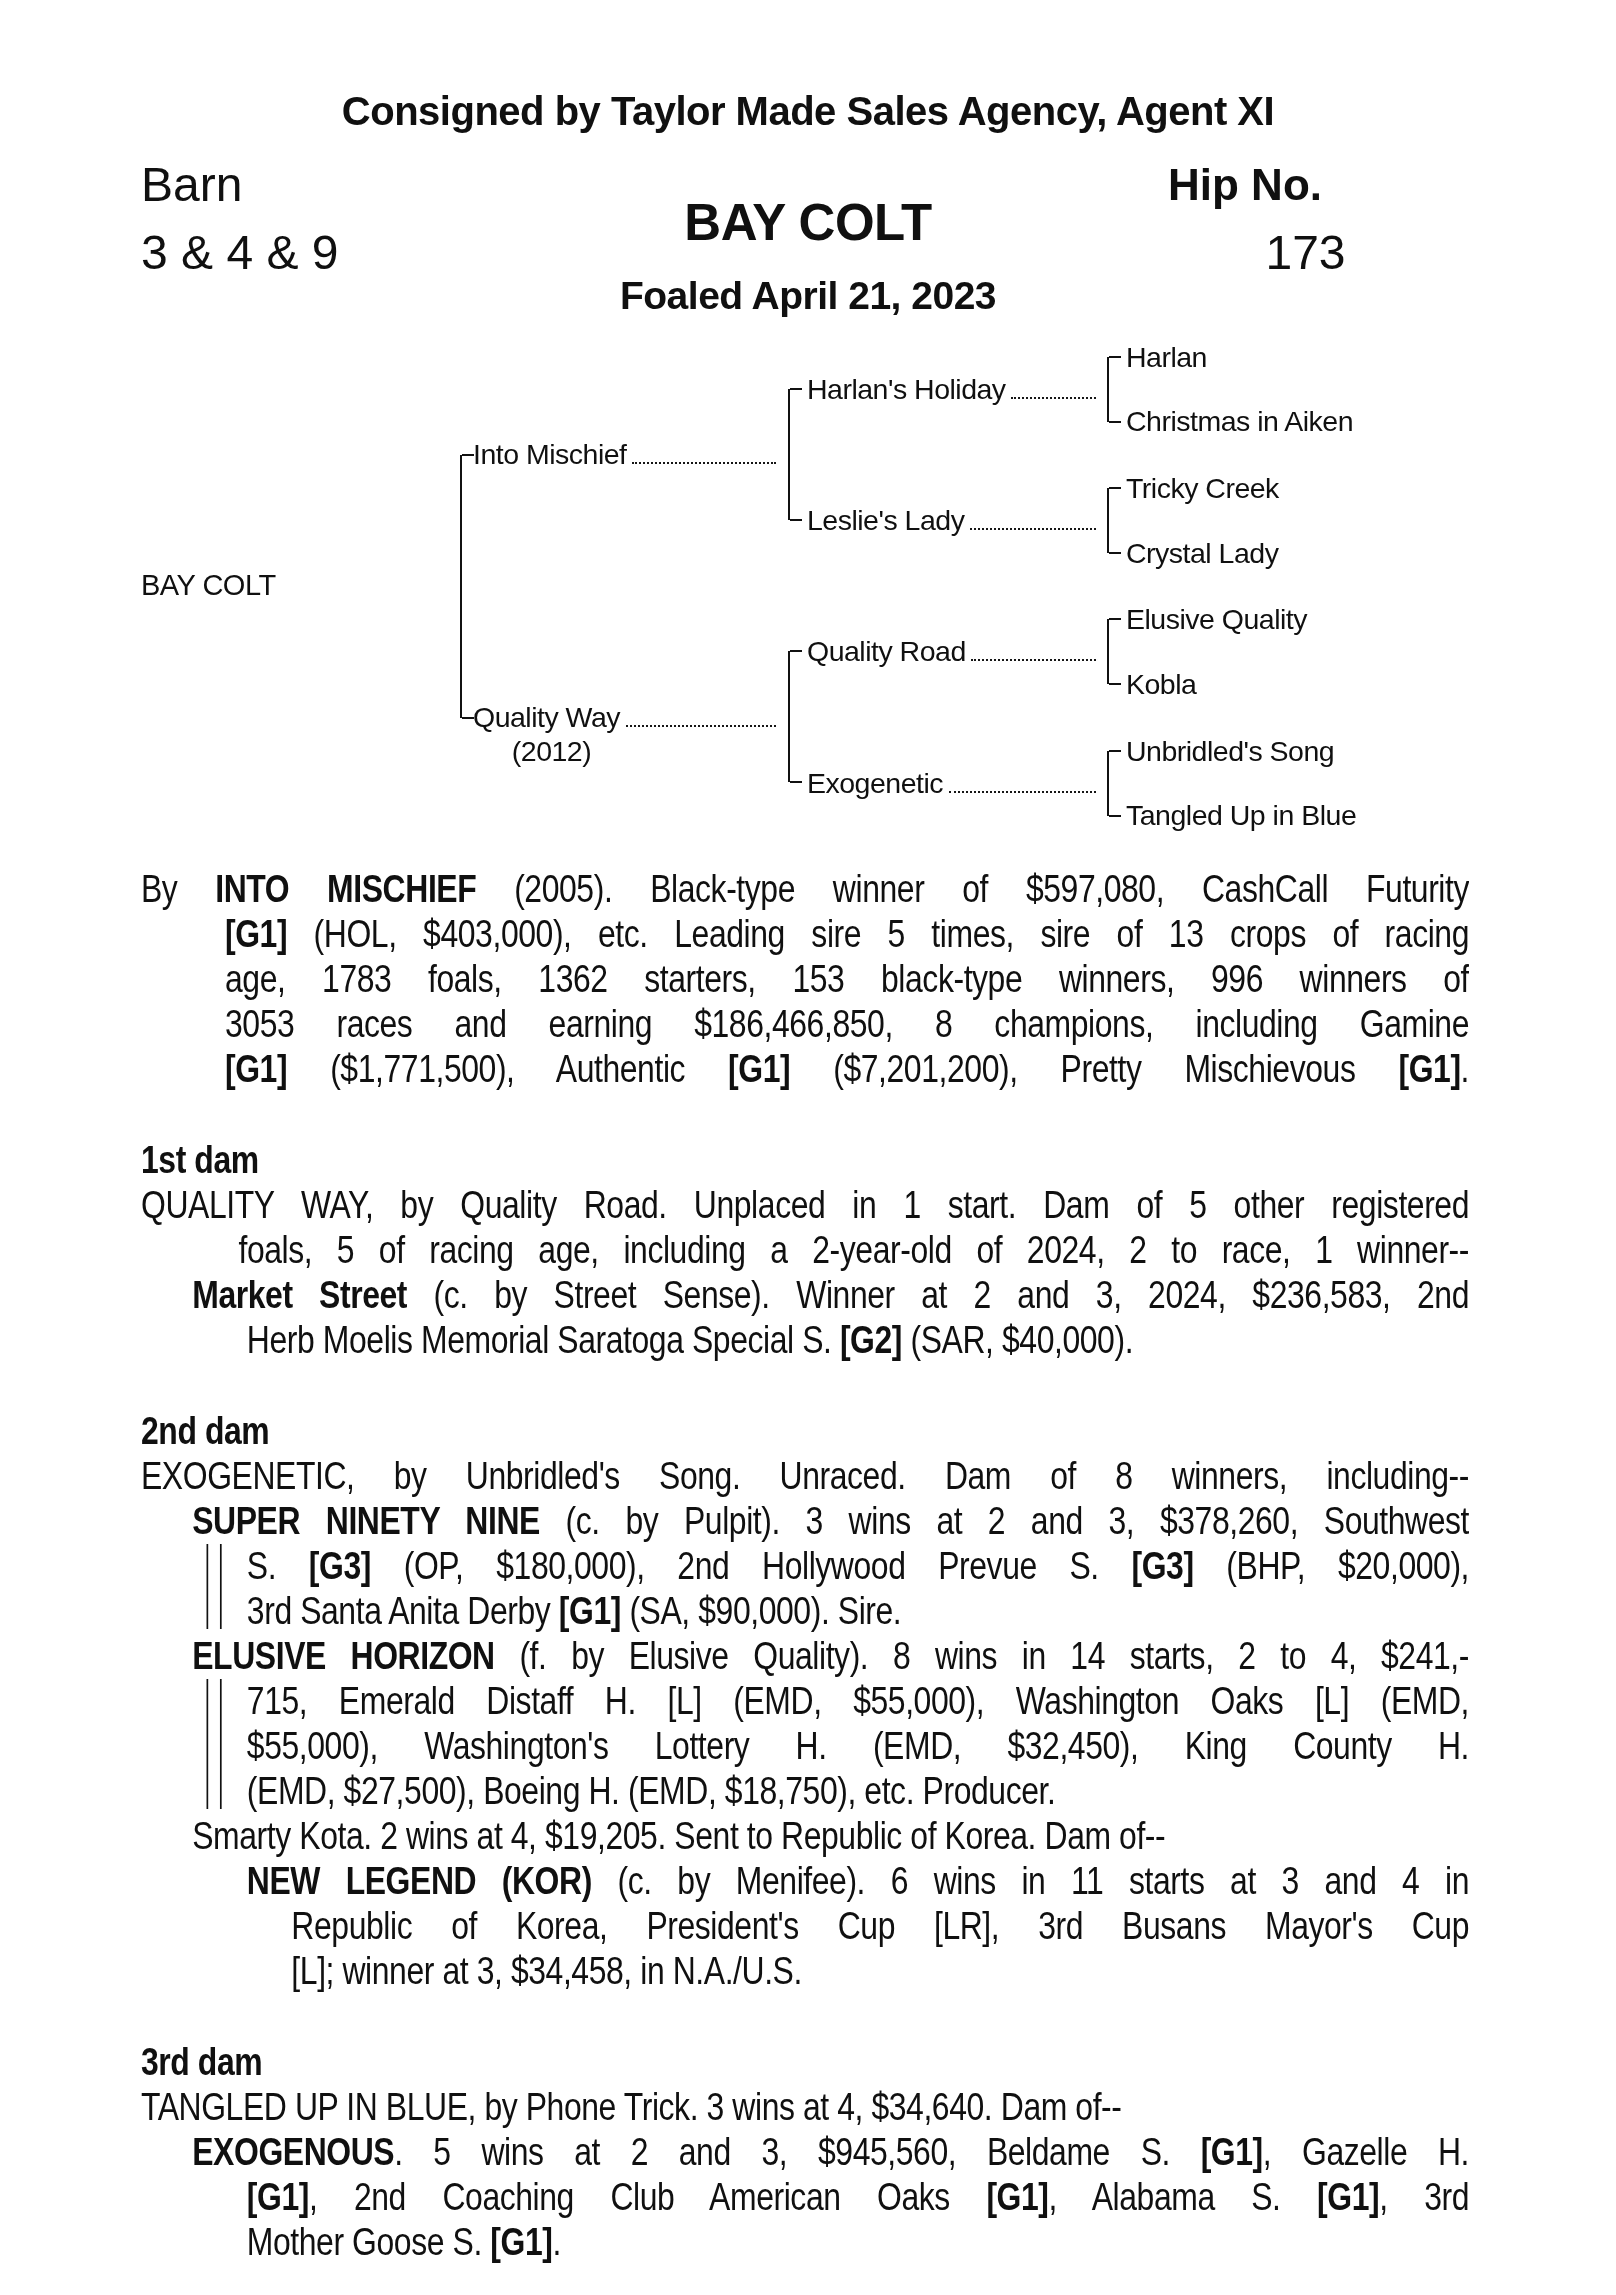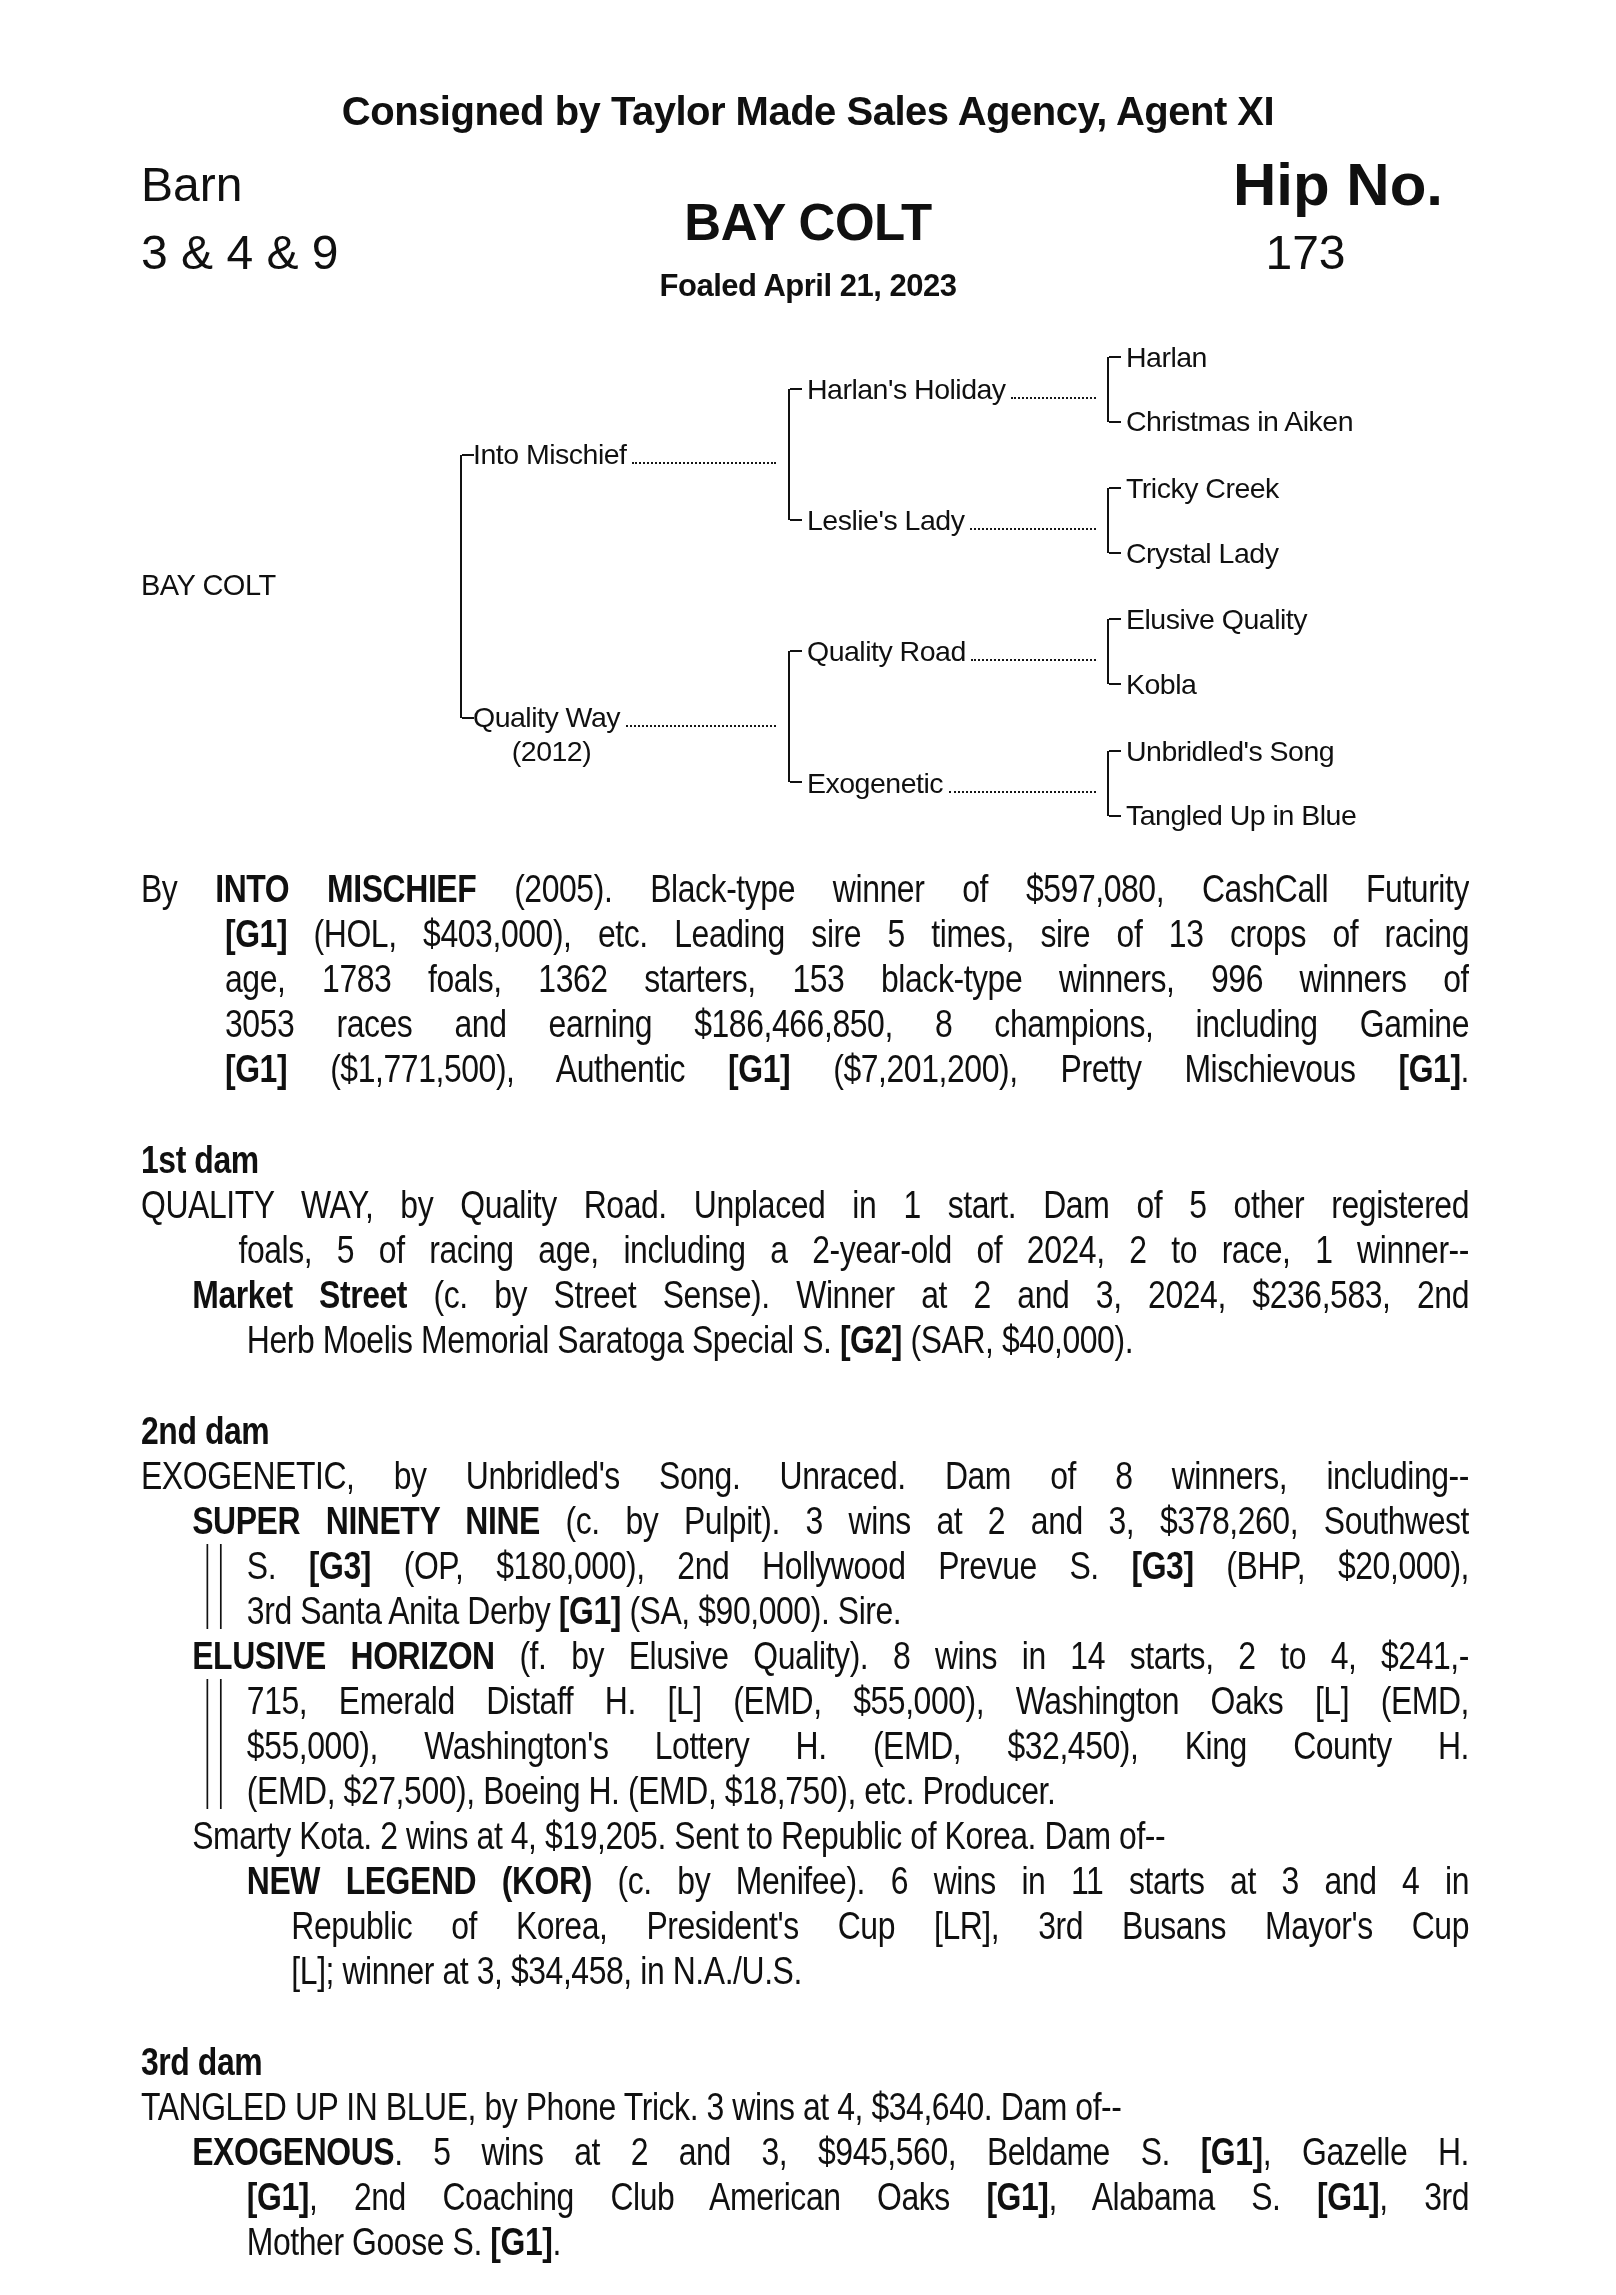--- a/index.html
+++ b/index.html
@@ -4,28 +4,28 @@
 <style>
   html,body{margin:0;padding:0;background:#e8e8e8;}
   .page{position:relative;width:1616px;height:3227px;background:#ffffff;color:#101010;
         font-family:"Liberation Sans","DejaVu Sans",sans-serif;overflow:hidden;}
 
   
   .consignor{position:absolute;left:0;top:88px;width:1616px;text-align:center;
              font-size:40px;line-height:46px;font-weight:700;letter-spacing:-0.5px;}
   .barn-label{position:absolute;left:141px;top:158px;font-size:48px;line-height:54px;font-weight:400;}
   .barn-value{position:absolute;left:141px;top:226px;font-size:48px;line-height:54px;font-weight:400;}
-  .hip-label{position:absolute;left:1168px;top:158px;width:275px;text-align:right;
-             font-size:60px;line-height:54px;font-weight:700;}
+  .hip-label{position:absolute;left:1168px;top:158px;width:275px;
+             font-size:44px;line-height:54px;font-weight:700;}
   .hip-value{position:absolute;left:1168px;top:226px;width:275px;text-align:center;
              font-size:48px;line-height:54px;font-weight:400;}
   .horse-title{position:absolute;left:0;top:194px;width:1616px;text-align:center;
                font-size:51px;line-height:57px;font-weight:700;letter-spacing:-0.5px;}
-  .foaled-line{position:absolute;left:0;top:264px;width:1616px;text-align:center;
-               font-size:31px;line-height:44px;font-weight:700;letter-spacing:-0.5px;}
+  .foaled-line{position:absolute;left:0;top:274px;width:1616px;text-align:center;
+               font-size:39px;line-height:44px;font-weight:700;letter-spacing:-0.5px;}
 
   
   .chart-label{position:absolute;font-size:28.5px;line-height:32px;white-space:nowrap;letter-spacing:-0.5px;}
   .chart-row{position:absolute;display:flex;align-items:flex-end;font-size:28.5px;line-height:32px;
              white-space:nowrap;letter-spacing:-0.5px;justify-content:center;}
   .chart-row .nm{flex:0 0 auto;}
   .chart-row .leader{flex:1 1 auto;min-width:13.8px;border-bottom:2.8px dotted #161616;margin:0 1.8px 6.4px 5.5px;}
   .subject-label{font-size:29px;line-height:33px;}
   .dam-year{position:absolute;width:165px;text-align:center;font-size:28.5px;line-height:32px;letter-spacing:-0.5px;}
   .brk{position:absolute;border-left:2.3px solid #111;}

